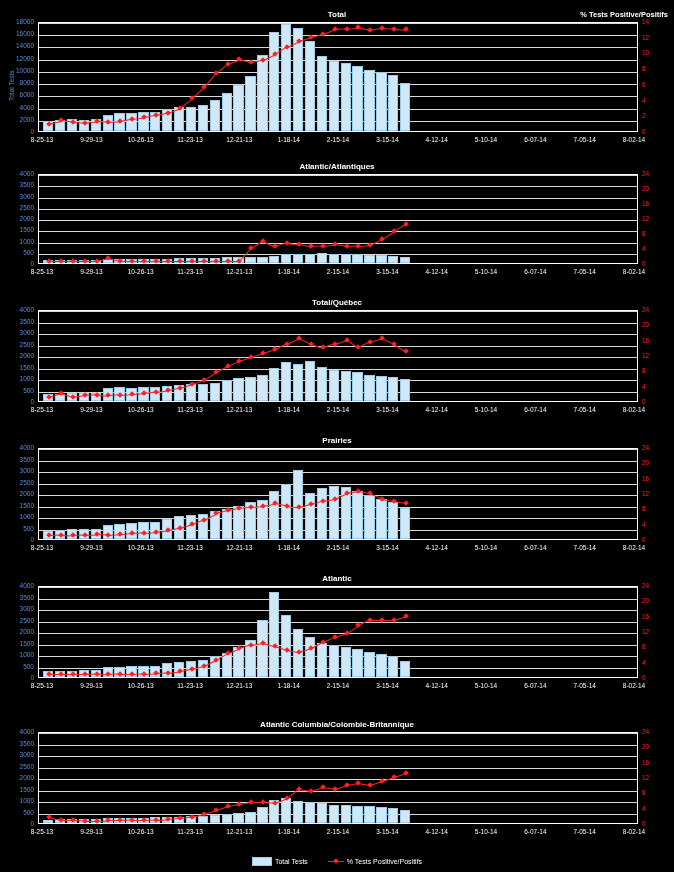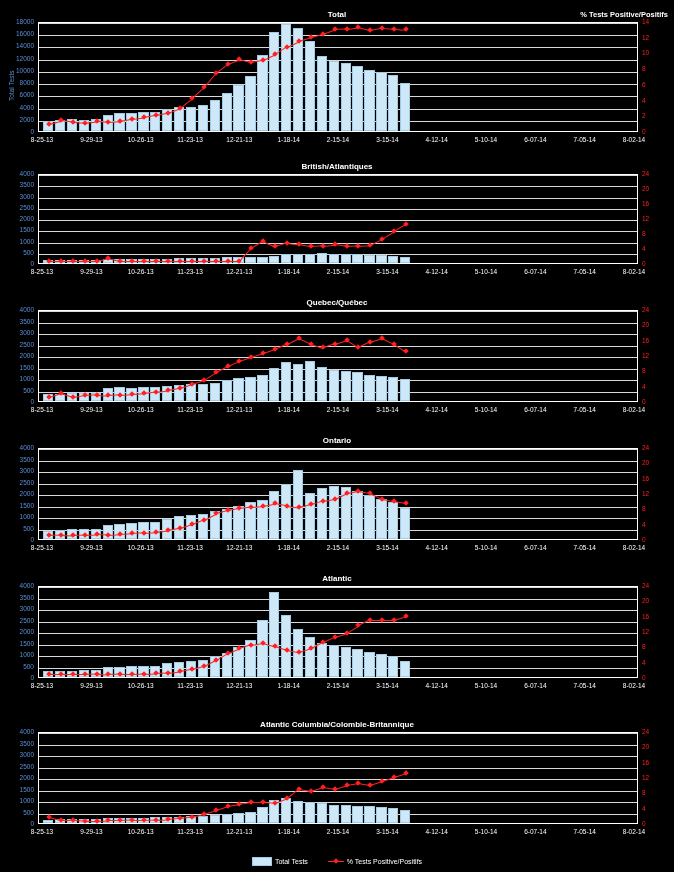--- a/index.html
+++ b/index.html
@@ -172,21 +172,21 @@
         <div class="xtick" style="left: 266.667px; width: 44px; top: 128px;">1-18-14</div>
         <div class="xtick" style="left: 316px; width: 44px; top: 128px;">2-15-14</div>
         <div class="xtick" style="left: 365.333px; width: 44px; top: 128px;">3-15-14</div>
         <div class="xtick" style="left: 414.667px; width: 44px; top: 128px;">4-12-14</div>
         <div class="xtick" style="left: 464px; width: 44px; top: 128px;">5-10-14</div>
         <div class="xtick" style="left: 513.333px; width: 44px; top: 128px;">6-07-14</div>
         <div class="xtick" style="left: 562.667px; width: 44px; top: 128px;">7-05-14</div>
         <div class="xtick" style="left: 612px; width: 44px; top: 128px;">8-02-14</div>
       </div>
       <div class="panel" style="position: absolute; left: 0px; top: 160px; height: 130px;">
-        <div class="panel-title">British/Atlantiques</div>
+        <div class="panel-title">Atlantic/Atlantiques</div>
         <div class="plot" style="left: 38px; top: 14px; width: 600px; height: 90px;">
           <div class="gridline" style="top: 78.75px;"></div>
           <div class="gridline" style="top: 67.5px;"></div>
           <div class="gridline" style="top: 56.25px;"></div>
           <div class="gridline" style="top: 45px;"></div>
           <div class="gridline" style="top: 33.75px;"></div>
           <div class="gridline" style="top: 22.5px;"></div>
           <div class="gridline" style="top: 11.25px;"></div>
           <div class="gridline" style="top: 0px;"></div>
           <div class="bar" style="left: 4px; width: 10.3032px; height: 2.7px;"></div>
@@ -306,21 +306,21 @@
         <div class="xtick" style="left: 266.667px; width: 44px; top: 108px;">1-18-14</div>
         <div class="xtick" style="left: 316px; width: 44px; top: 108px;">2-15-14</div>
         <div class="xtick" style="left: 365.333px; width: 44px; top: 108px;">3-15-14</div>
         <div class="xtick" style="left: 414.667px; width: 44px; top: 108px;">4-12-14</div>
         <div class="xtick" style="left: 464px; width: 44px; top: 108px;">5-10-14</div>
         <div class="xtick" style="left: 513.333px; width: 44px; top: 108px;">6-07-14</div>
         <div class="xtick" style="left: 562.667px; width: 44px; top: 108px;">7-05-14</div>
         <div class="xtick" style="left: 612px; width: 44px; top: 108px;">8-02-14</div>
       </div>
       <div class="panel" style="position: absolute; left: 0px; top: 296px; height: 132px;">
-        <div class="panel-title">Quebec/Québec</div>
+        <div class="panel-title">Total/Québec</div>
         <div class="plot" style="left: 38px; top: 14px; width: 600px; height: 92px;">
           <div class="gridline" style="top: 80.5px;"></div>
           <div class="gridline" style="top: 69px;"></div>
           <div class="gridline" style="top: 57.5px;"></div>
           <div class="gridline" style="top: 46px;"></div>
           <div class="gridline" style="top: 34.5px;"></div>
           <div class="gridline" style="top: 23px;"></div>
           <div class="gridline" style="top: 11.5px;"></div>
           <div class="gridline" style="top: 0px;"></div>
           <div class="bar" style="left: 4px; width: 10.3032px; height: 6.9px;"></div>
@@ -440,21 +440,21 @@
         <div class="xtick" style="left: 266.667px; width: 44px; top: 110px;">1-18-14</div>
         <div class="xtick" style="left: 316px; width: 44px; top: 110px;">2-15-14</div>
         <div class="xtick" style="left: 365.333px; width: 44px; top: 110px;">3-15-14</div>
         <div class="xtick" style="left: 414.667px; width: 44px; top: 110px;">4-12-14</div>
         <div class="xtick" style="left: 464px; width: 44px; top: 110px;">5-10-14</div>
         <div class="xtick" style="left: 513.333px; width: 44px; top: 110px;">6-07-14</div>
         <div class="xtick" style="left: 562.667px; width: 44px; top: 110px;">7-05-14</div>
         <div class="xtick" style="left: 612px; width: 44px; top: 110px;">8-02-14</div>
       </div>
       <div class="panel" style="position: absolute; left: 0px; top: 434px; height: 132px;">
-        <div class="panel-title">Ontario</div>
+        <div class="panel-title">Prairies</div>
         <div class="plot" style="left: 38px; top: 14px; width: 600px; height: 92px;">
           <div class="gridline" style="top: 80.5px;"></div>
           <div class="gridline" style="top: 69px;"></div>
           <div class="gridline" style="top: 57.5px;"></div>
           <div class="gridline" style="top: 46px;"></div>
           <div class="gridline" style="top: 34.5px;"></div>
           <div class="gridline" style="top: 23px;"></div>
           <div class="gridline" style="top: 11.5px;"></div>
           <div class="gridline" style="top: 0px;"></div>
           <div class="bar" style="left: 4px; width: 10.3032px; height: 8.05px;"></div>

